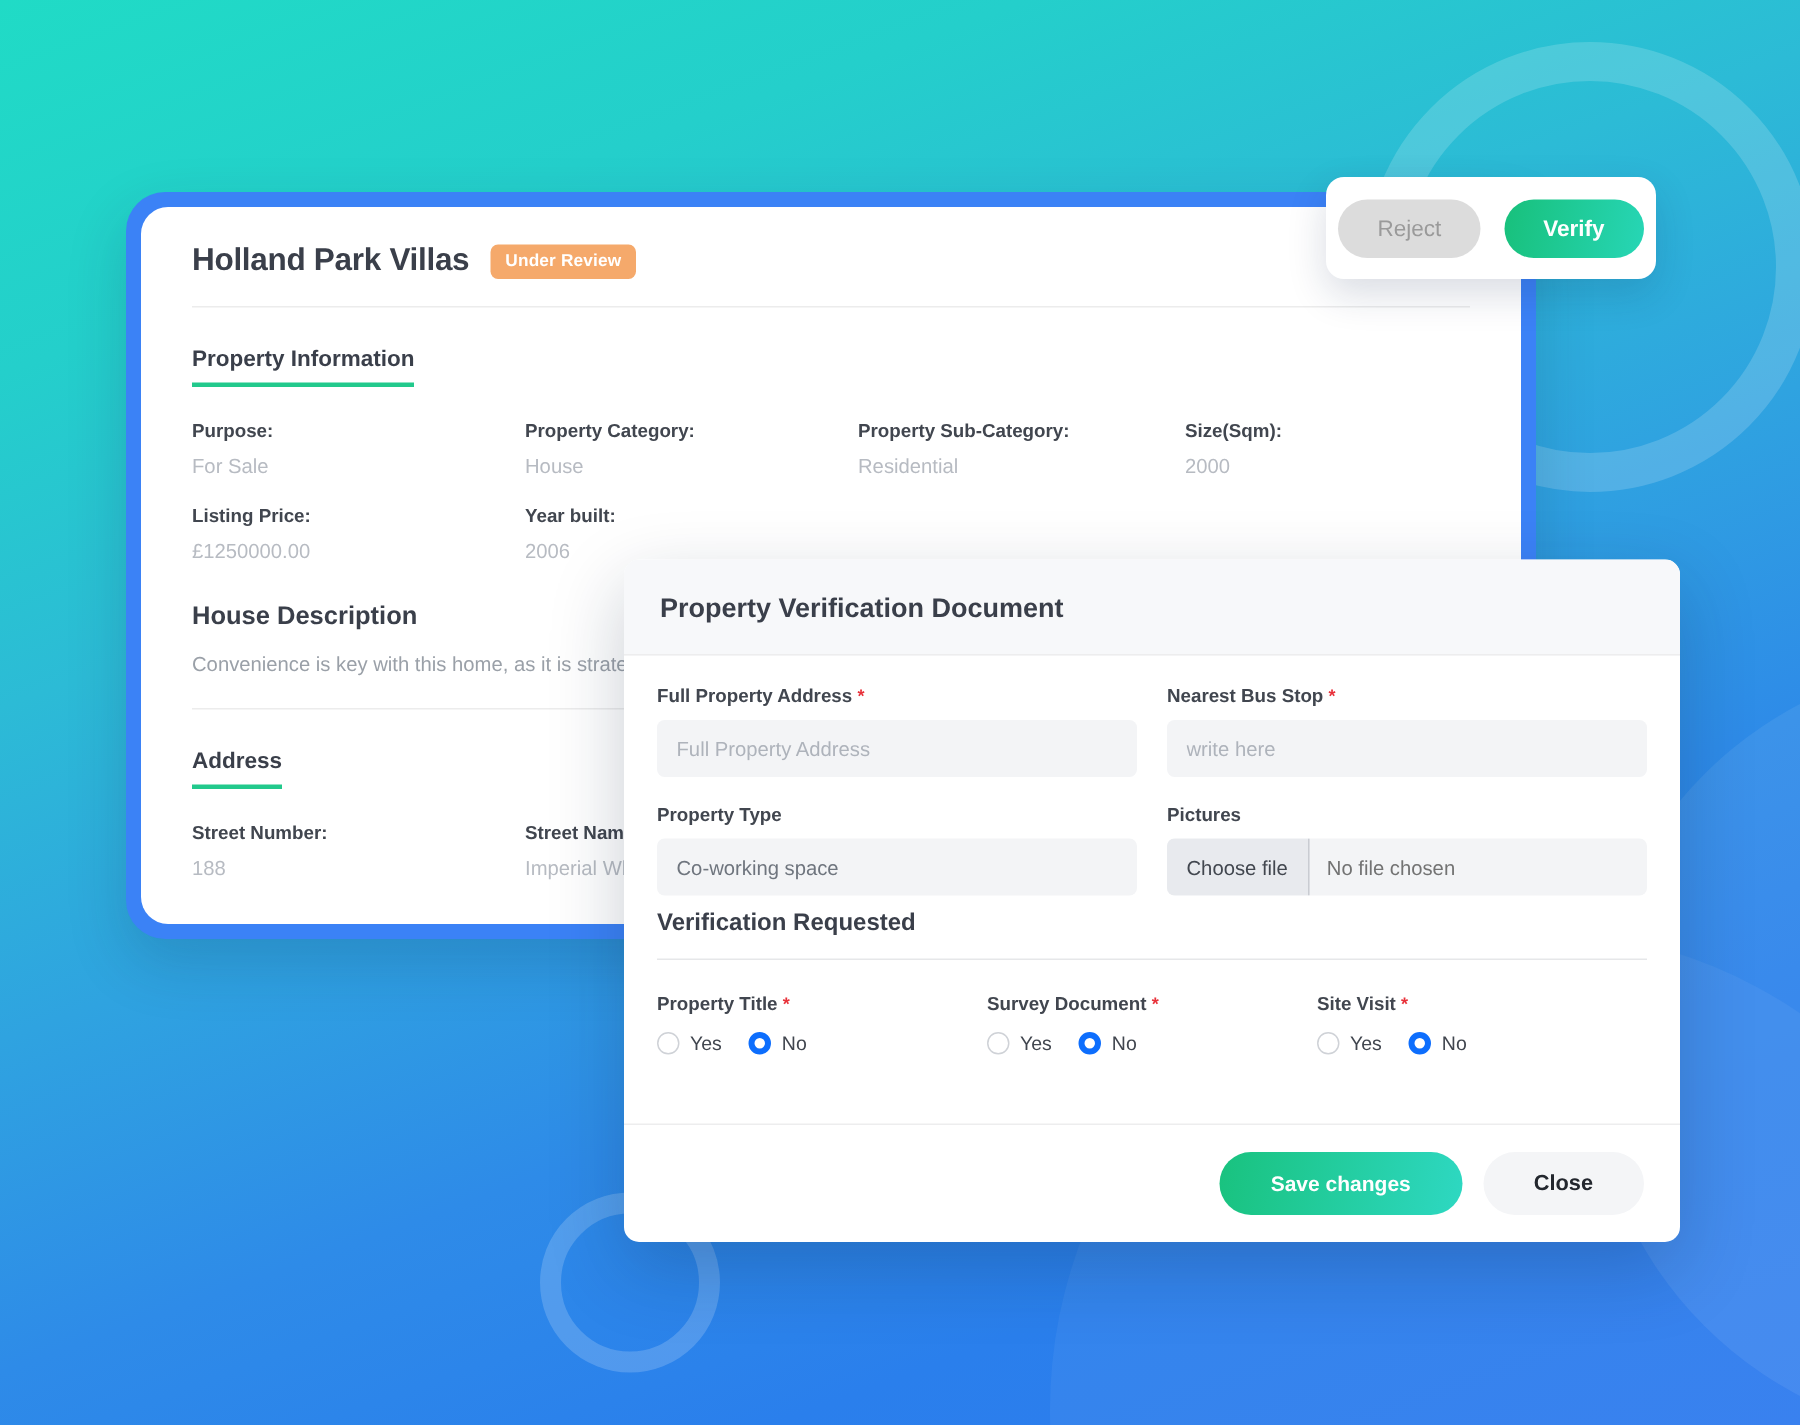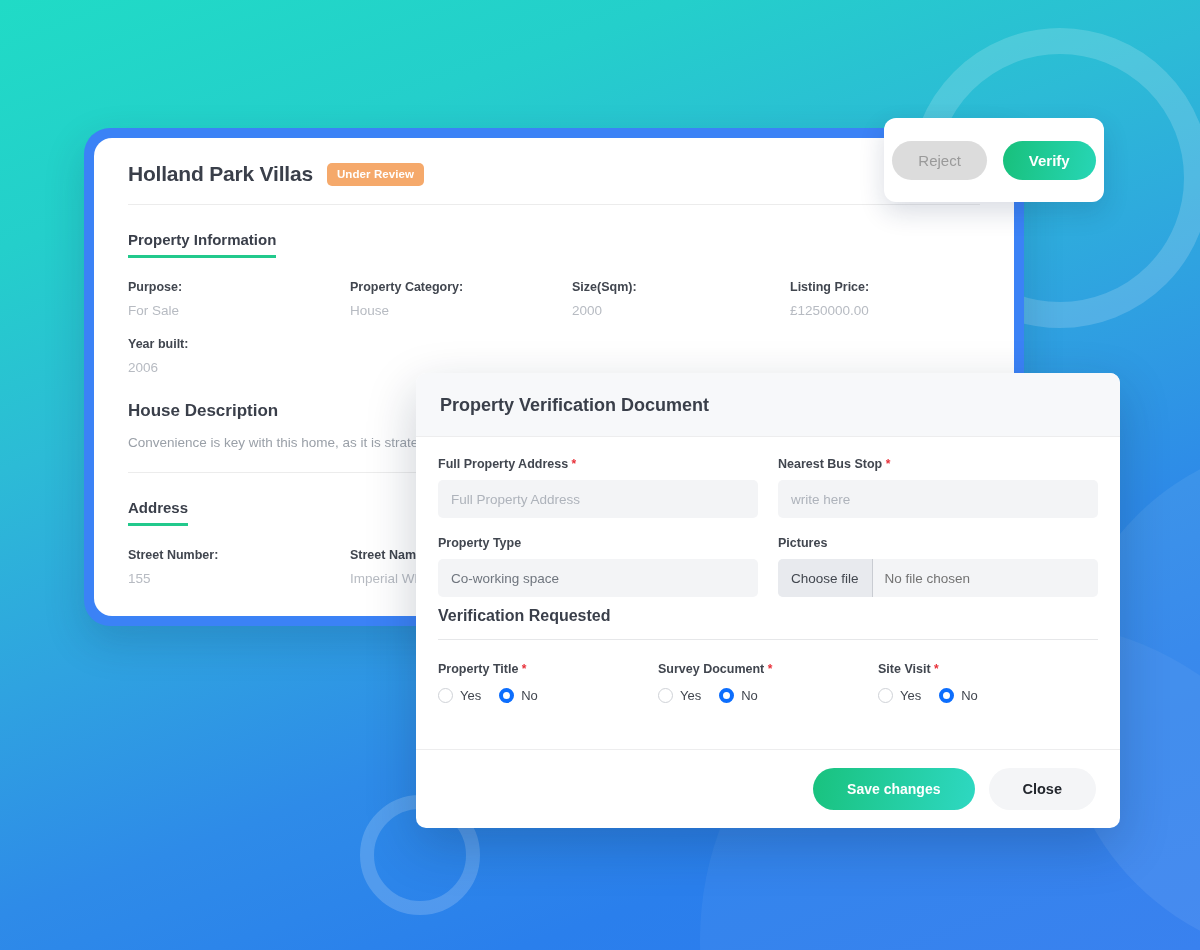--- a/index.html
+++ b/index.html
@@ -133,21 +133,21 @@
   .hr-light {
     margin-top: 22px;
     height: 1px;
     background: #ececec;
   }
 
   
   .verify-bar {
     position: absolute;
     top: 118px; left: 884px;
-    width: 220px; height: 84px;
+    width: 220px; height: 68px;
     background: #ffffff;
     border-radius: 12px;
     display: flex;
     align-items: center;
     justify-content: center;
     gap: 16px;
     box-shadow: 0 10px 26px rgba(16,40,80,0.16);
     z-index: 30;
   }
   .btn-reject {
@@ -351,20 +351,24 @@
       <div class="field-grid">
         <div>
           <div class="field-label">Purpose:</div>
           <div class="field-value">For Sale</div>
         </div>
         <div>
           <div class="field-label">Property Category:</div>
           <div class="field-value">House</div>
         </div>
         <div>
+          <div class="field-label">Property Sub-Category:</div>
+          <div class="field-value">Residential</div>
+        </div>
+        <div>
           <div class="field-label">Size(Sqm):</div>
           <div class="field-value">2000</div>
         </div>
         <div>
           <div class="field-label">Listing Price:</div>
           <div class="field-value">£1250000.00</div>
         </div>
         <div>
           <div class="field-label">Year built:</div>
           <div class="field-value">2006</div>
@@ -374,21 +378,21 @@
       <div class="section-head no-rule">House Description</div>
       <div class="desc-text">Convenience is key with this home, as it is strategic</div>
 
       <div class="hr-light"></div>
 
       <div class="section-head">Address</div>
 
       <div class="field-grid">
         <div>
           <div class="field-label">Street Number:</div>
-          <div class="field-value">155</div>
+          <div class="field-value">188</div>
         </div>
         <div>
           <div class="field-label">Street Name:</div>
           <div class="field-value">Imperial Wharf</div>
         </div>
         <div>
           <div class="field-label">State:</div>
           <div class="field-value">London</div>
         </div>
         <div>

